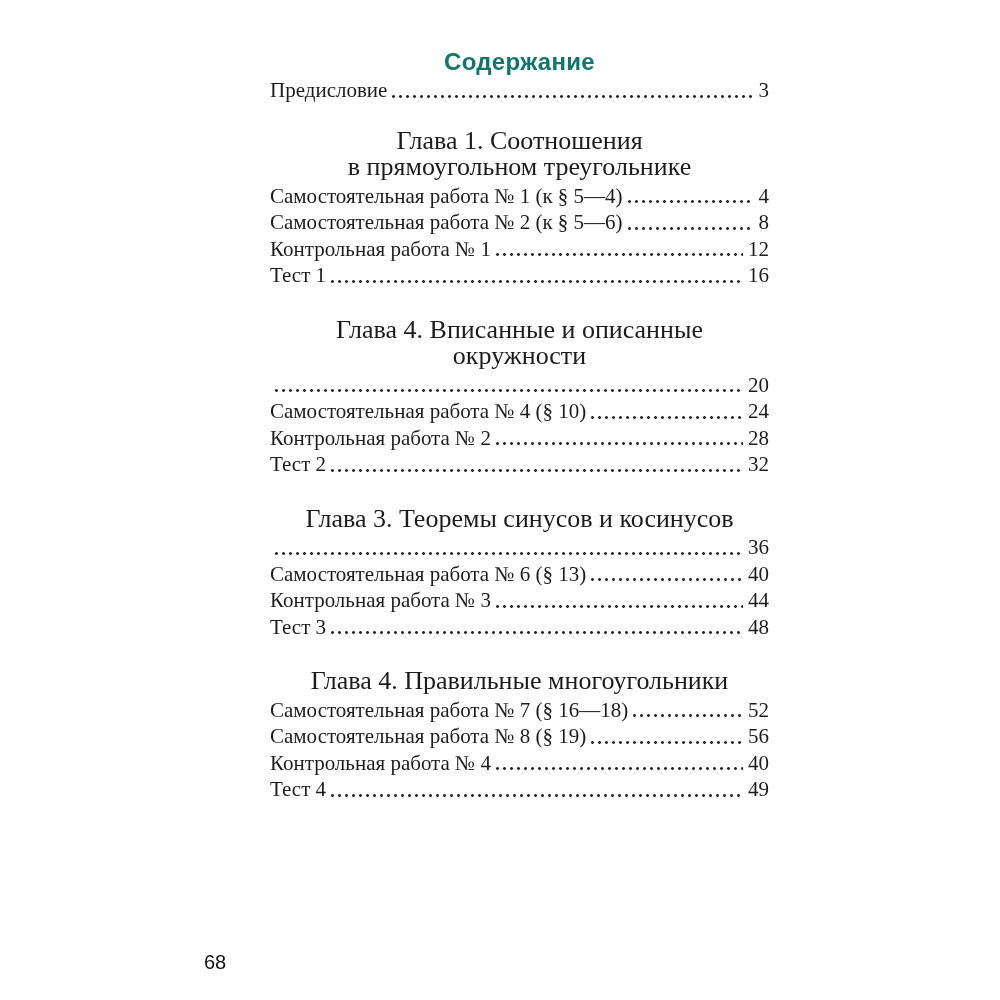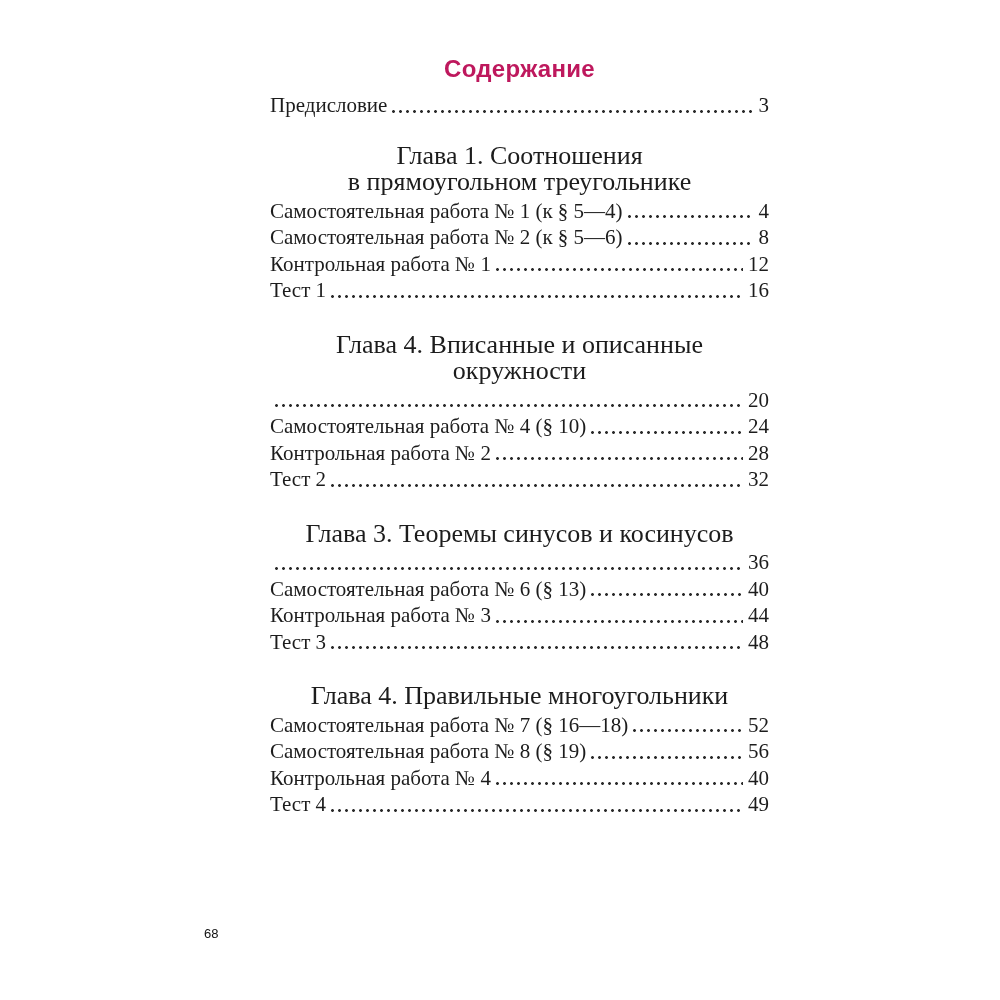--- a/index.html
+++ b/index.html
@@ -23,30 +23,29 @@
     width: 499px;
   }
   .doc-title {
     padding-top: 47px;
     text-align: center;
     font-family: "Liberation Sans", sans-serif;
     font-weight: bold;
     font-size: 24px;
     line-height: 29px;
     letter-spacing: 0.3px;
-    color: #be185d;
-    margin-top: 7px;
+    color: #0f766e;
   }
   .toc-row {
     display: flex;
     font-size: 21px;
     line-height: 26.5px;
     white-space: nowrap;
   }
-  .preface-row { margin-top: 9px; }
+  .preface-row { margin-top: 1px; }
   .entry-label { flex: 0 0 auto; }
   .entry-page { flex: 0 0 auto; }
   .leader {
     flex: 1 1 auto;
     min-width: 10px;
     position: relative;
   }
   .leader::after {
     content: "";
     position: absolute;
@@ -60,23 +59,23 @@
   .chapter { margin-top: 28px; }
   .chapter.first { margin-top: 24px; }
   .chapter-heading {
     text-align: center;
     font-size: 26px;
     line-height: 26.5px;
     margin-bottom: 2px;
   }
   .folio {
     position: absolute;
-    left: 204px; top: 922px;
+    left: 204px; top: 950px;
     font-family: "Liberation Sans", sans-serif;
-    font-size: 13px;
+    font-size: 20px;
     line-height: 24px;
     color: #111111;
   }
 </style>
 </head>
 <body>
 
 <div class="page">
   <div class="content">
 

